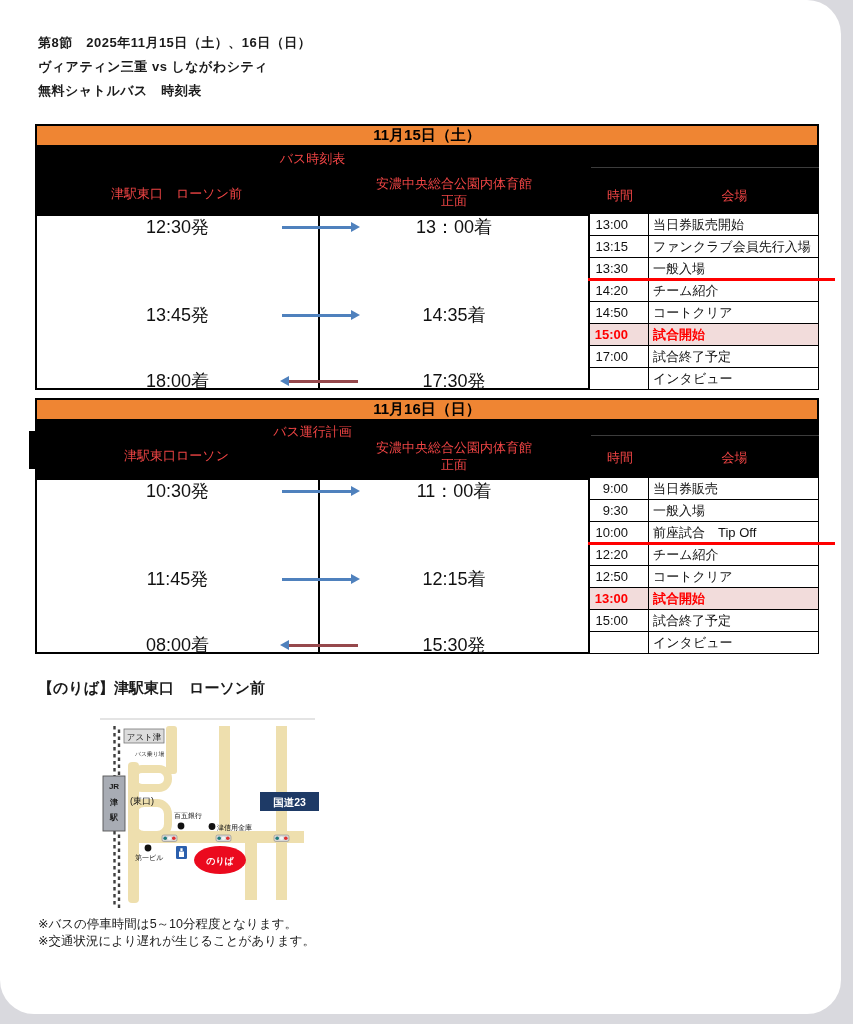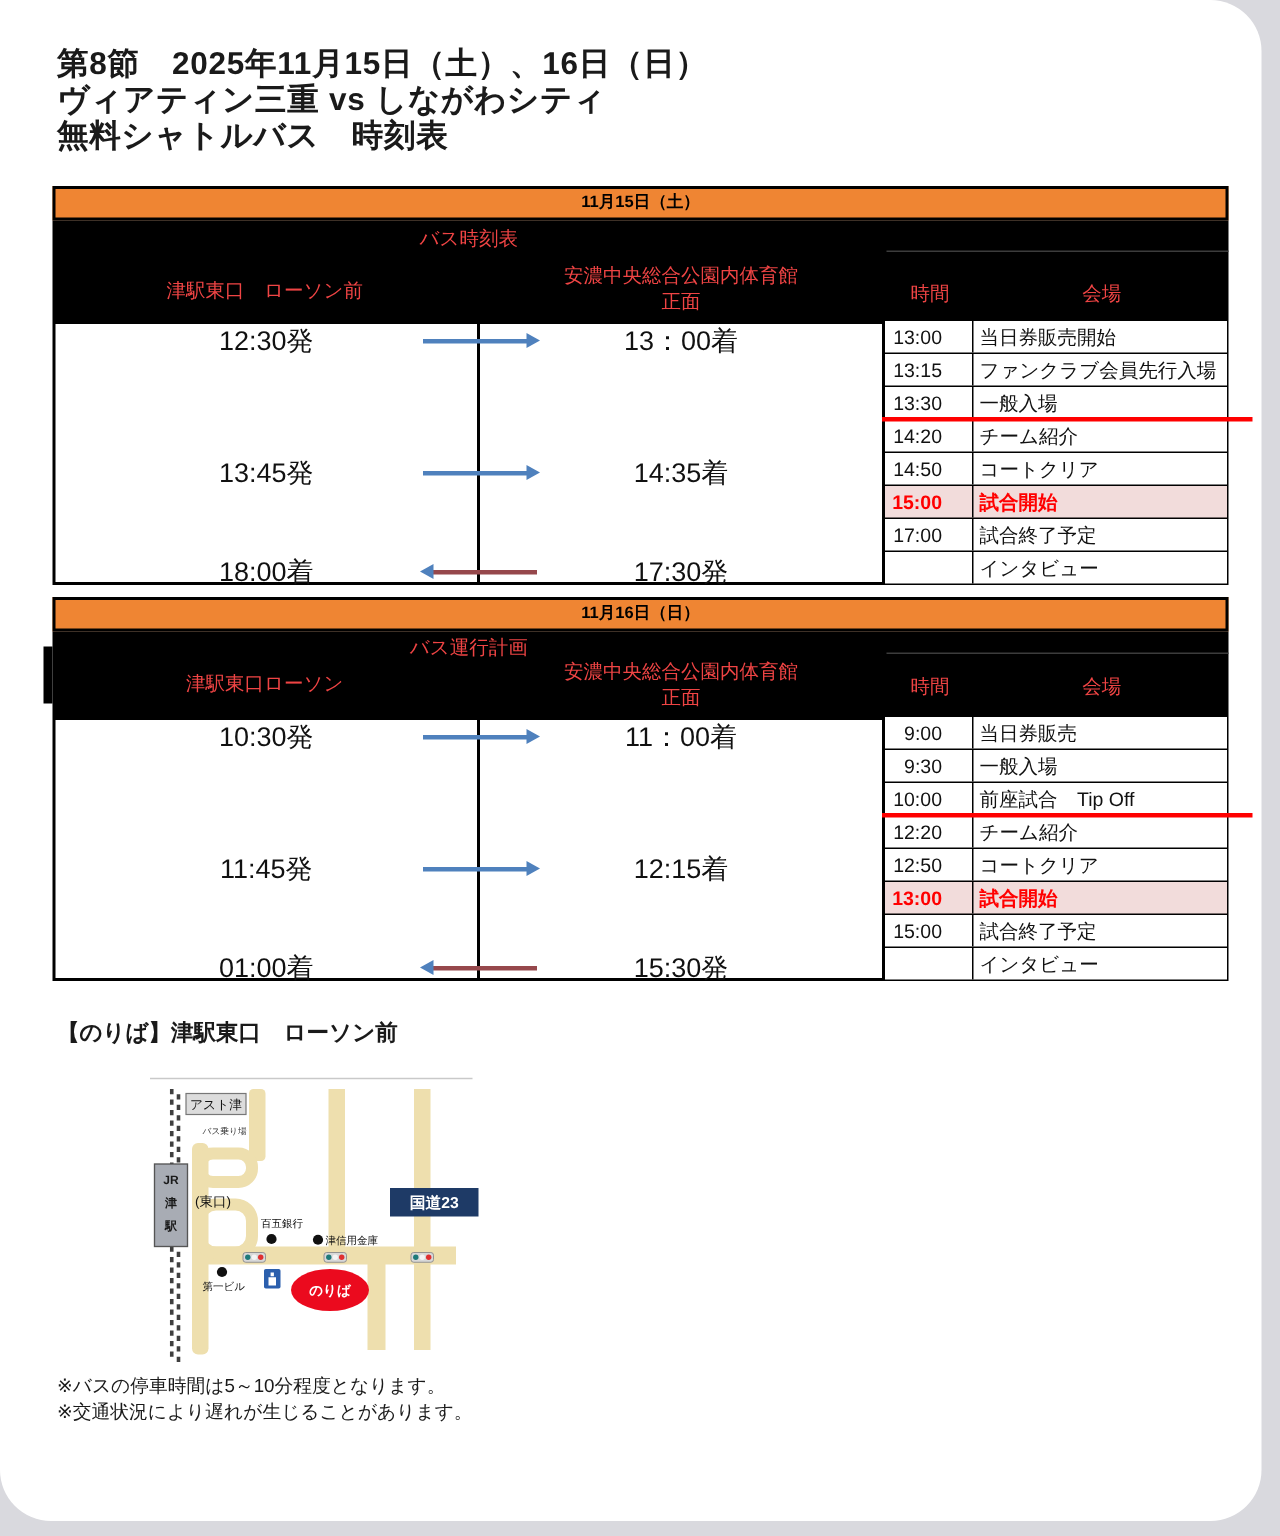--- a/index.html
+++ b/index.html
@@ -1,20 +1,20 @@
 <!DOCTYPE html>
 <html><head>
 <meta charset="utf-8">
 <style>
   html,body{margin:0;padding:0}
   body{background:#d9d9de;font-family:"Liberation Sans","DejaVu Sans",sans-serif}
   .frame{position:relative;width:841px;height:1014px;background:#fff;border-radius:0 34px 34px 34px;overflow:hidden}
-  .titleblock{position:absolute;left:38px;top:31px;font-weight:bold;font-size:21px;line-height:24px;color:#1a1a1a;letter-spacing:.5px}
+  .titleblock{position:absolute;left:38px;top:31px;font-weight:bold;font-size:13px;line-height:24px;color:#1a1a1a;letter-spacing:.5px}
   .vtable{position:absolute;left:35px;width:784px}
-  .datebar{height:23px;background:#EF8533;border:2px solid #000;box-sizing:border-box;text-align:center;font-weight:bold;font-size:11px;line-height:18px;color:#000}
+  .datebar{height:23px;background:#EF8533;border:2px solid #000;box-sizing:border-box;text-align:center;font-weight:bold;font-size:15px;line-height:18px;color:#000}
   .thead{position:relative;background:#000;color:#ef4444;font-size:13px}
   .bus-title{position:absolute;left:0;width:555px;text-align:center}
   .col-left{position:absolute;left:0;width:283px;text-align:center}
   .col-mid{position:absolute;left:285px;width:268px;text-align:center;line-height:17px}
   .col-time{position:absolute;left:555px;width:60px;text-align:center}
   .col-venue{position:absolute;left:615px;width:169px;text-align:center}
   .hairline{position:absolute;left:556px;right:0;height:1px;background:#3c3c3c}
   .notch{position:absolute;left:-6px;width:6px;background:#000}
   .tbody{position:relative;height:176px;background:#fff}
   .busbox{position:absolute;left:0;top:0;width:555px;height:176px;border:2px solid #000;box-sizing:border-box}
@@ -155,21 +155,21 @@
           </div>
           <div class="busrow" style="top: 89px;">
             <span class="bl">11:45発</span>
             <div class="bus-arrow dir-right">
               <i class="aline"></i>
               <i class="ahead"></i>
             </div>
             <span class="br">12:15着</span>
           </div>
           <div class="busrow" style="top: 155px;">
-            <span class="bl">01:00着</span>
+            <span class="bl">08:00着</span>
             <div class="bus-arrow dir-left">
               <i class="aline"></i>
               <i class="ahead"></i>
             </div>
             <span class="br">15:30発</span>
           </div>
         </div>
         <div class="redline" style="top: 64px;"></div>
         <div class="sched">
           <div class="srow">

